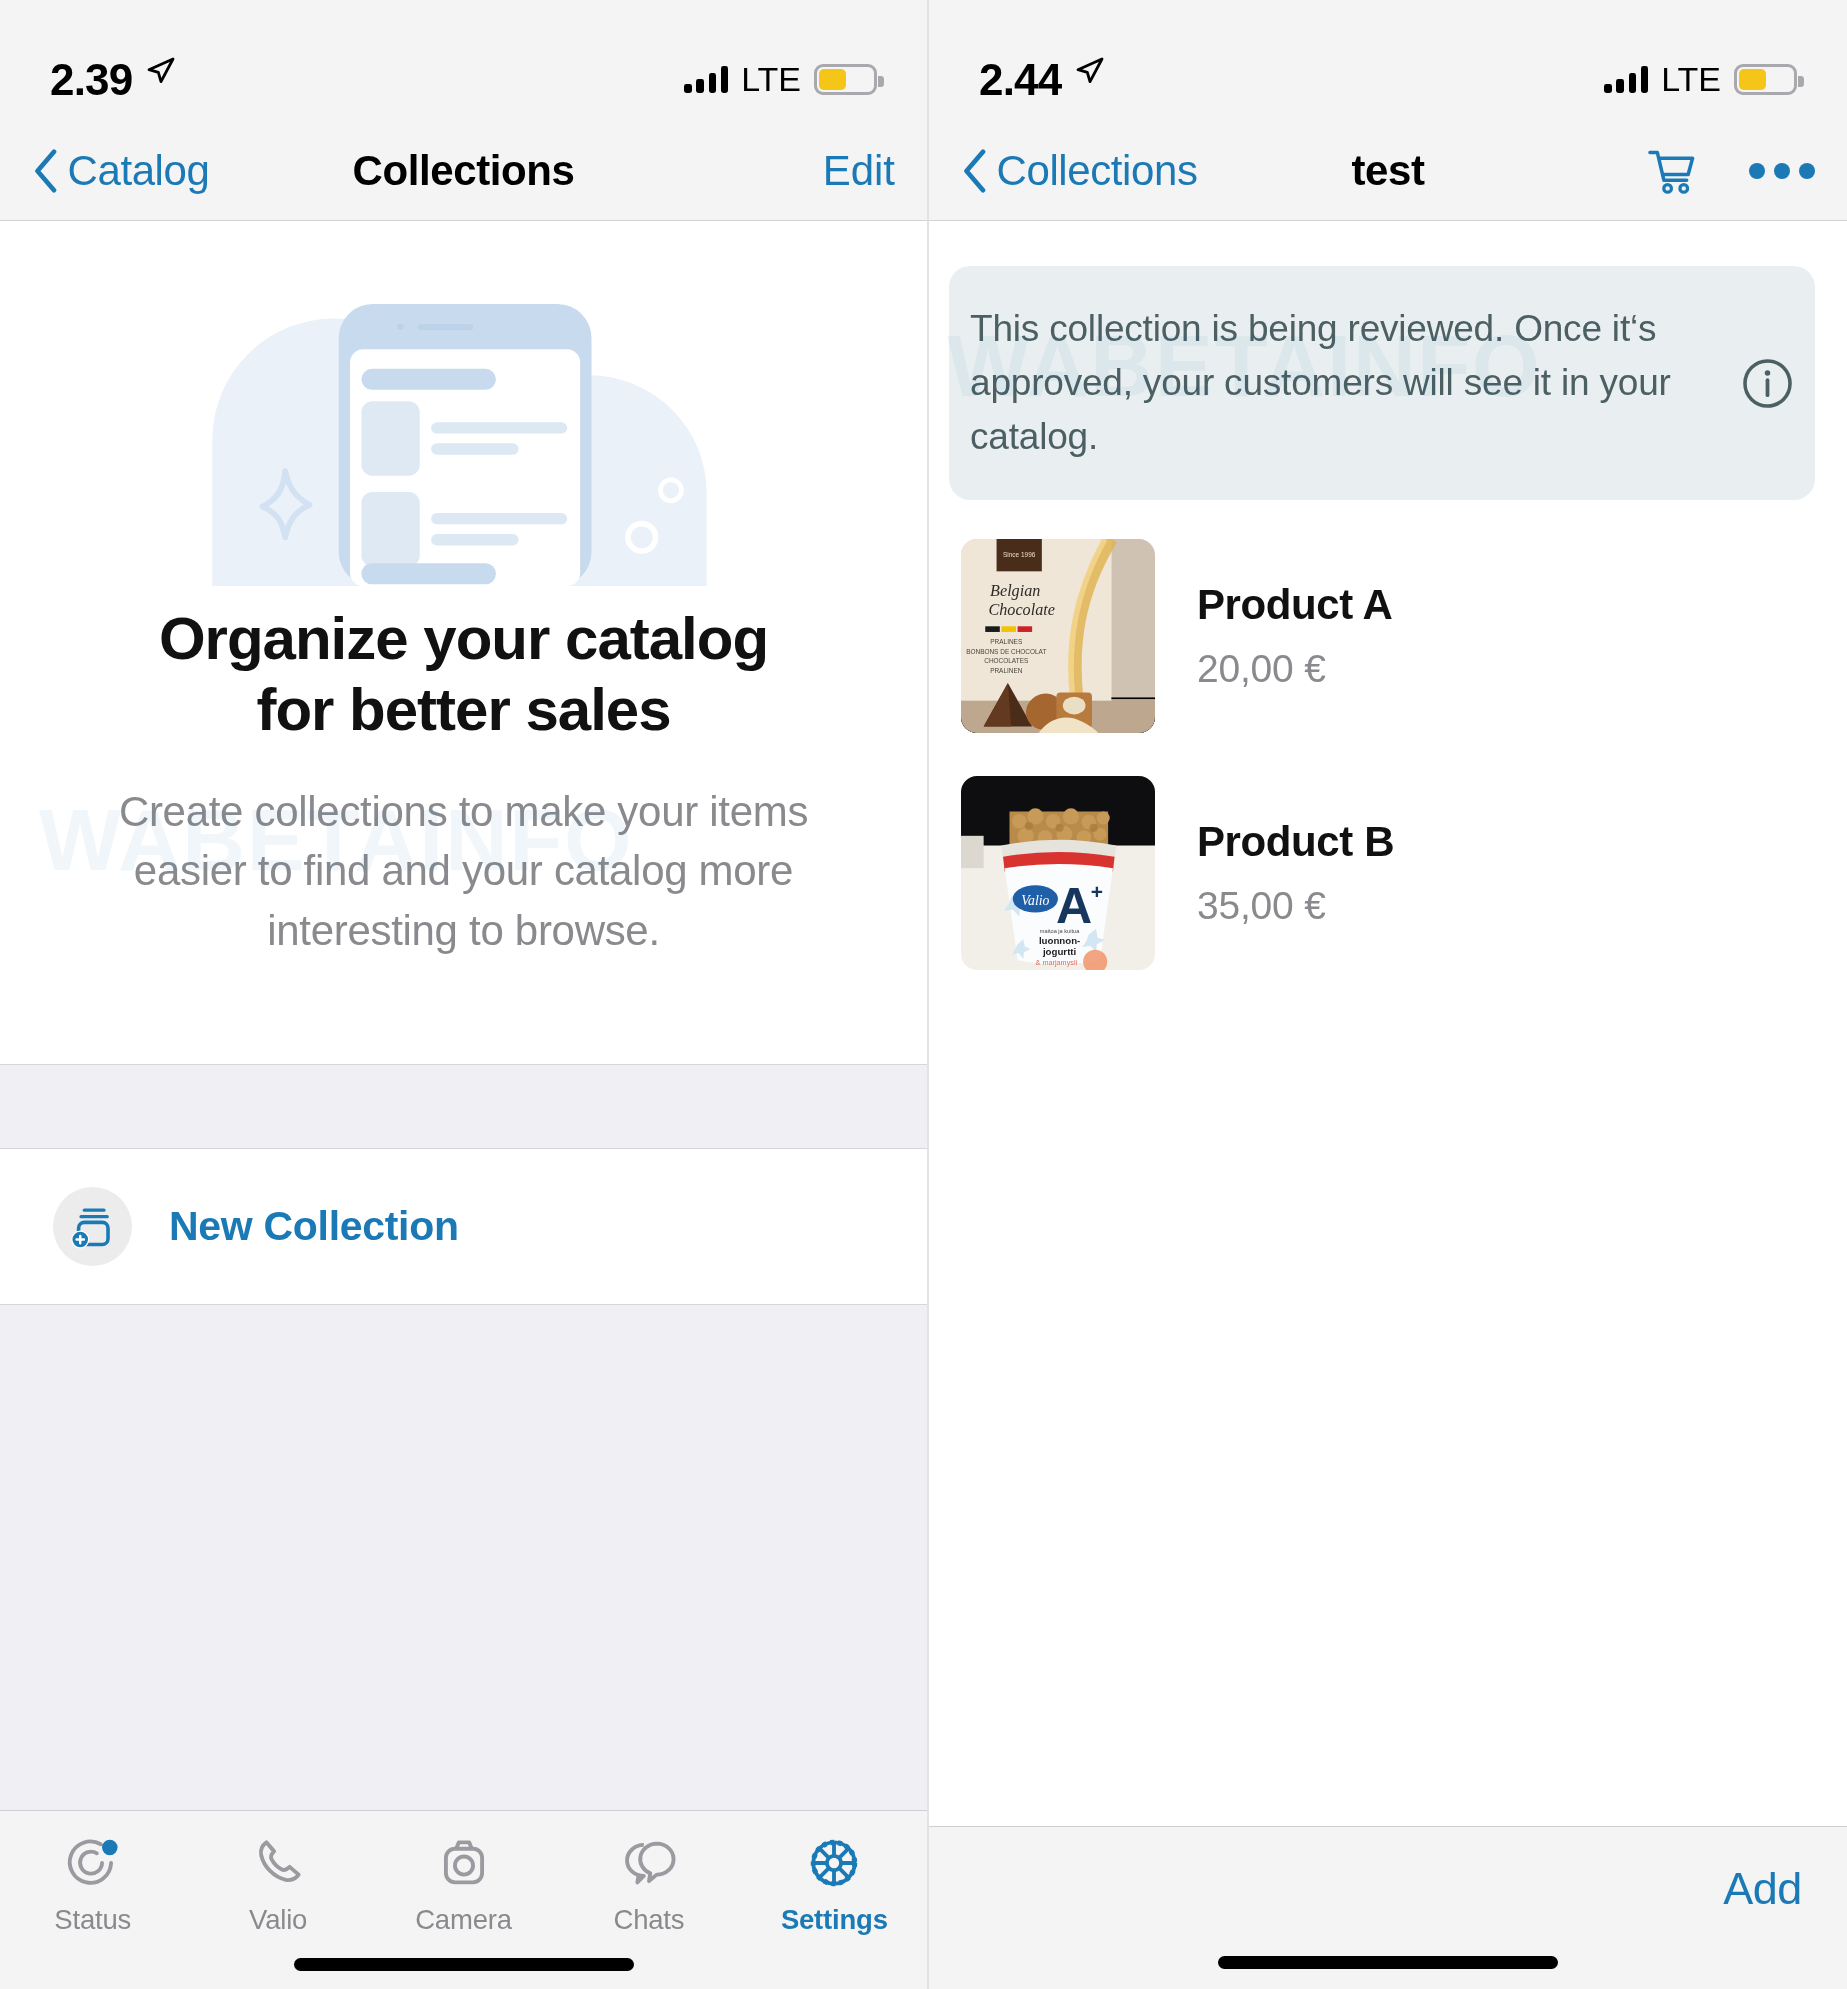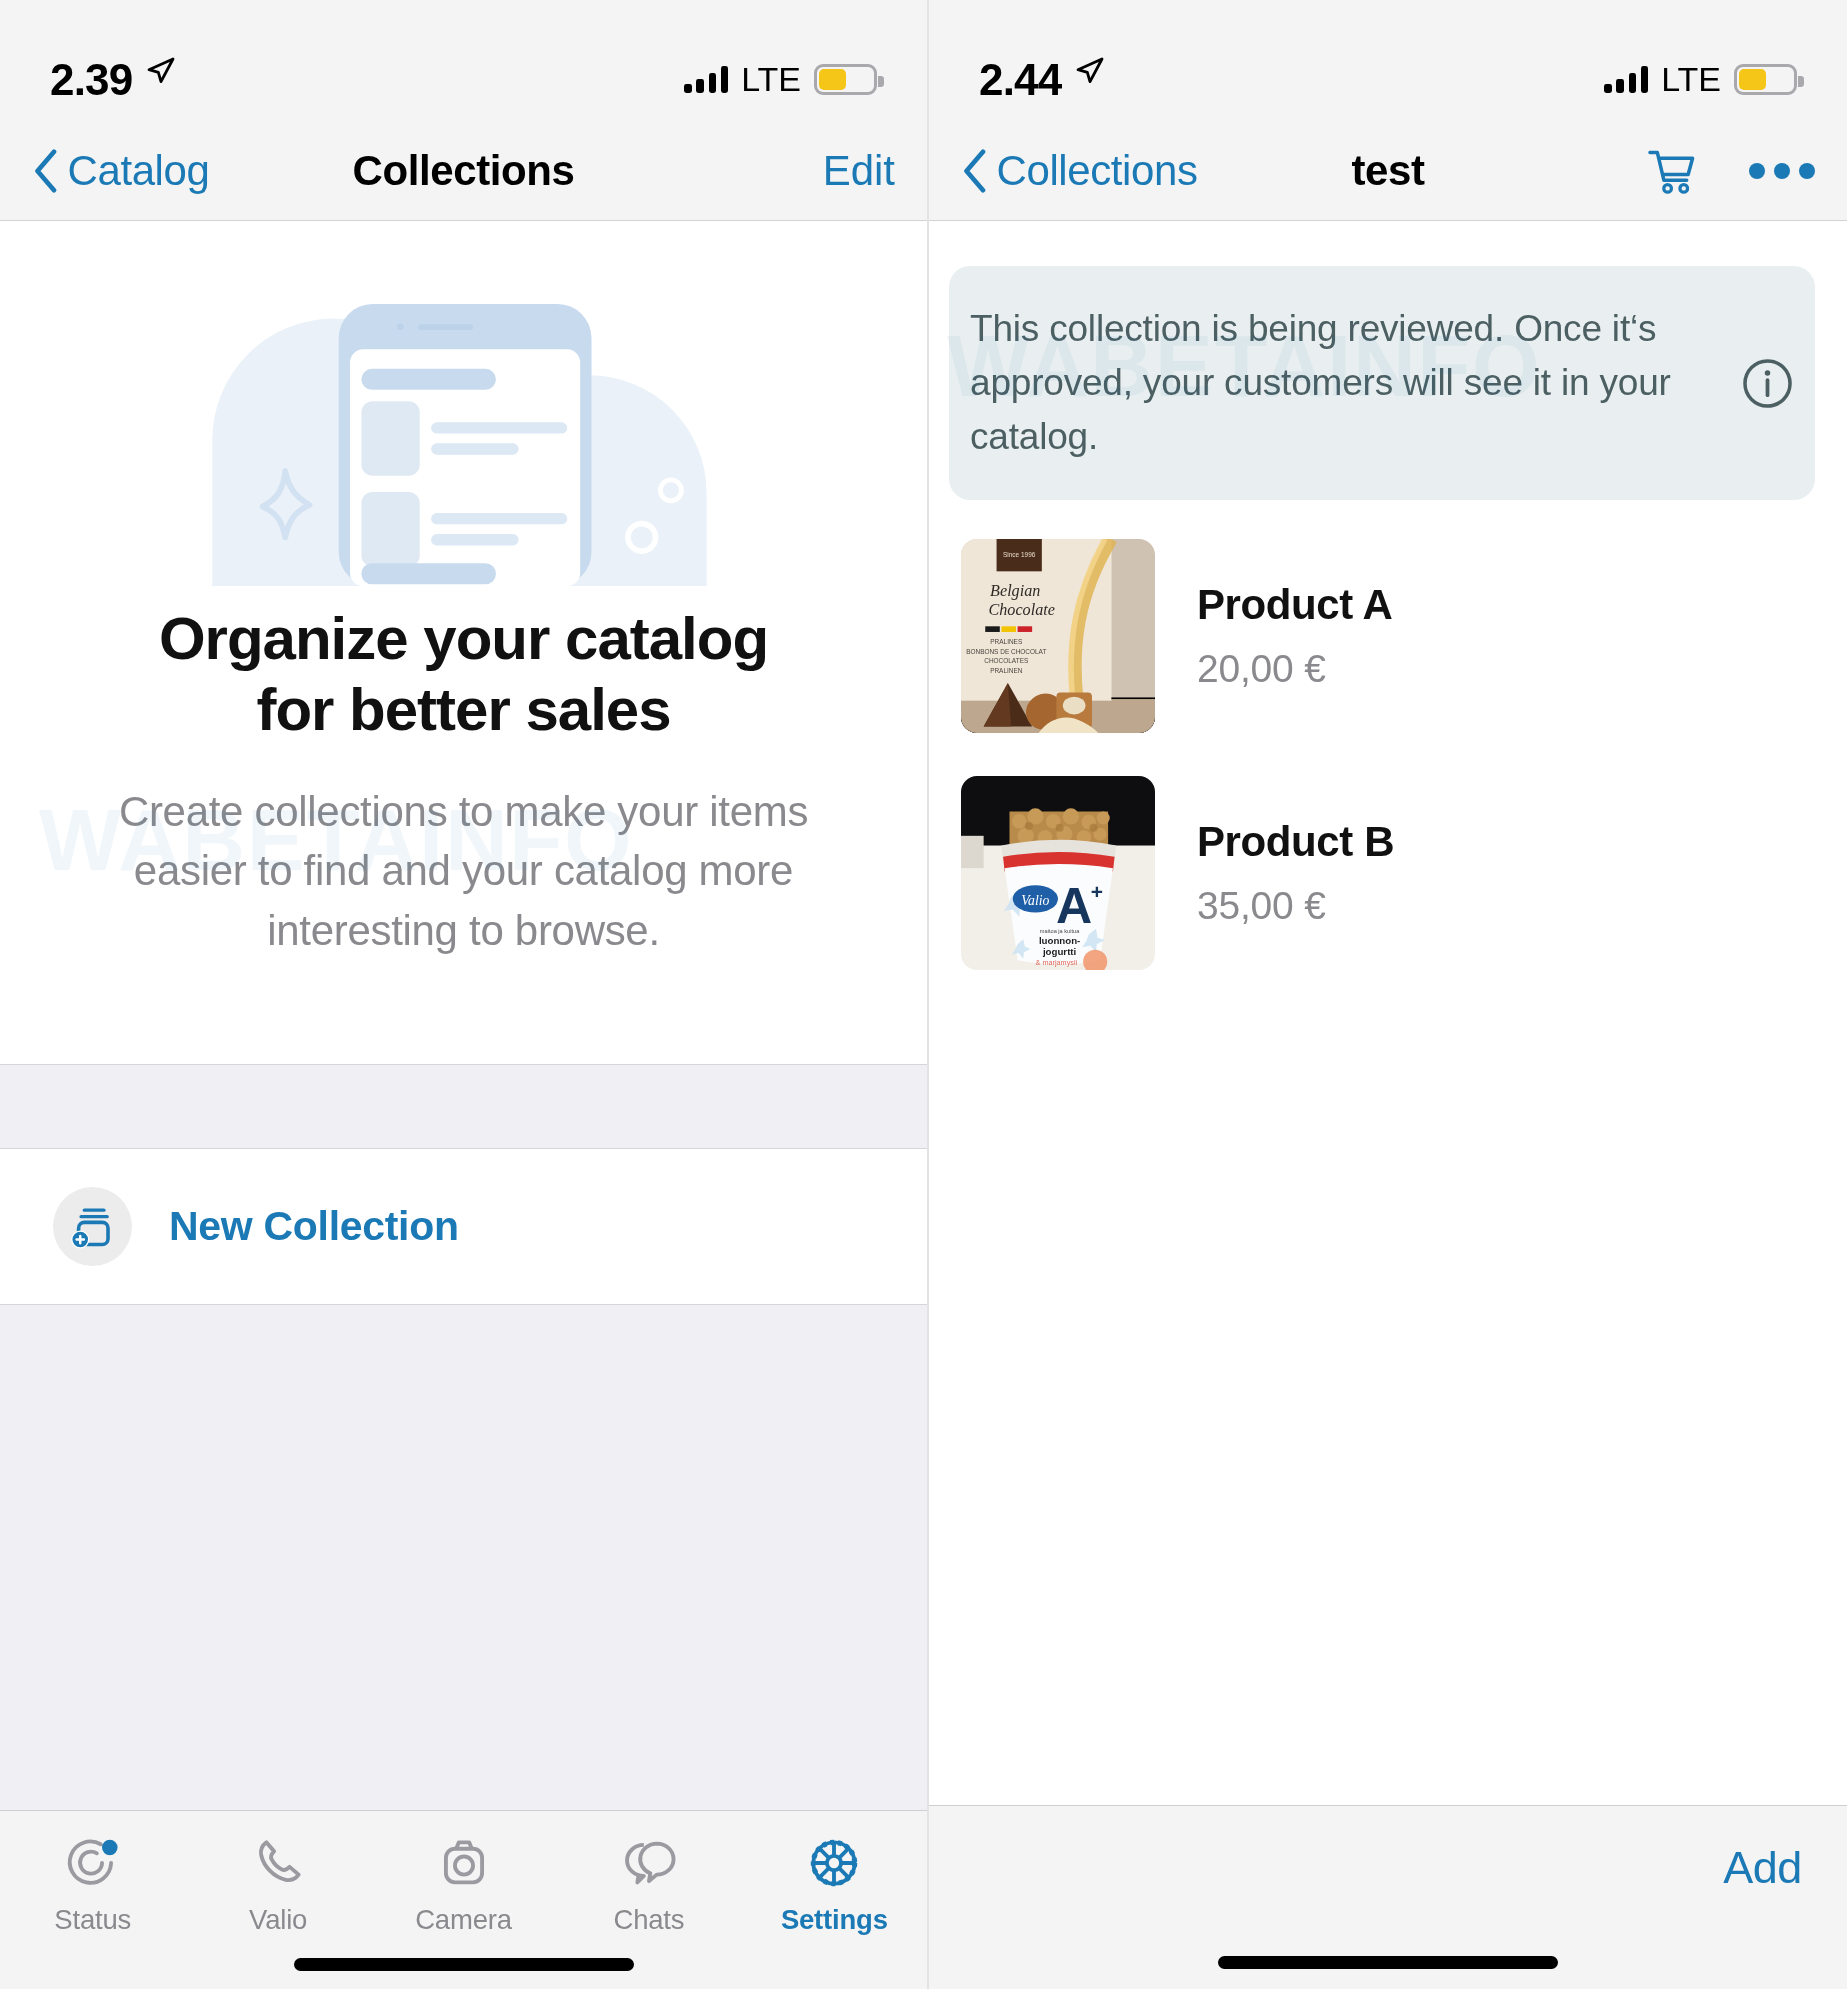--- a/index.html
+++ b/index.html
@@ -111,21 +111,21 @@
   .product-list { padding: 27.5px 0 0 0; }
   .product {
     display:flex; align-items:center; padding: 11.3px 32px; margin-bottom: 21px; cursor:pointer;
   }
   .thumb { width: 194px; height: 194px; border-radius: 16px; overflow:hidden; flex:none; position:relative; }
   .p-info { margin-left: 42px; }
   .p-name { font-size: 42px; font-weight: 700; color:#111; letter-spacing:-0.4px; }
   .p-price { margin-top: 18px; font-size: 39px; color:#8a8a8e; letter-spacing:-0.2px; }
 
   .bottombar {
-    position:absolute; left:0; bottom:0; width:100%; height: 185px;
+    position:absolute; left:0; bottom:0; width:100%; height: 164px;
     background:#f4f4f5; border-top:0.8px solid #cfcfd3;
     display:flex; align-items:flex-start; justify-content:flex-end;
     padding: 36px 45px 0 0;
   }
   .add-btn { font-size: 45px; color:#1b7ab5; cursor:pointer; letter-spacing:-0.4px; }
 
   
   .watermark {
     position:absolute; pointer-events:none; font-weight:700; color:#0369a1; opacity:0.055;
     letter-spacing: 1.6px; white-space:nowrap; font-family:"Liberation Sans", sans-serif;

